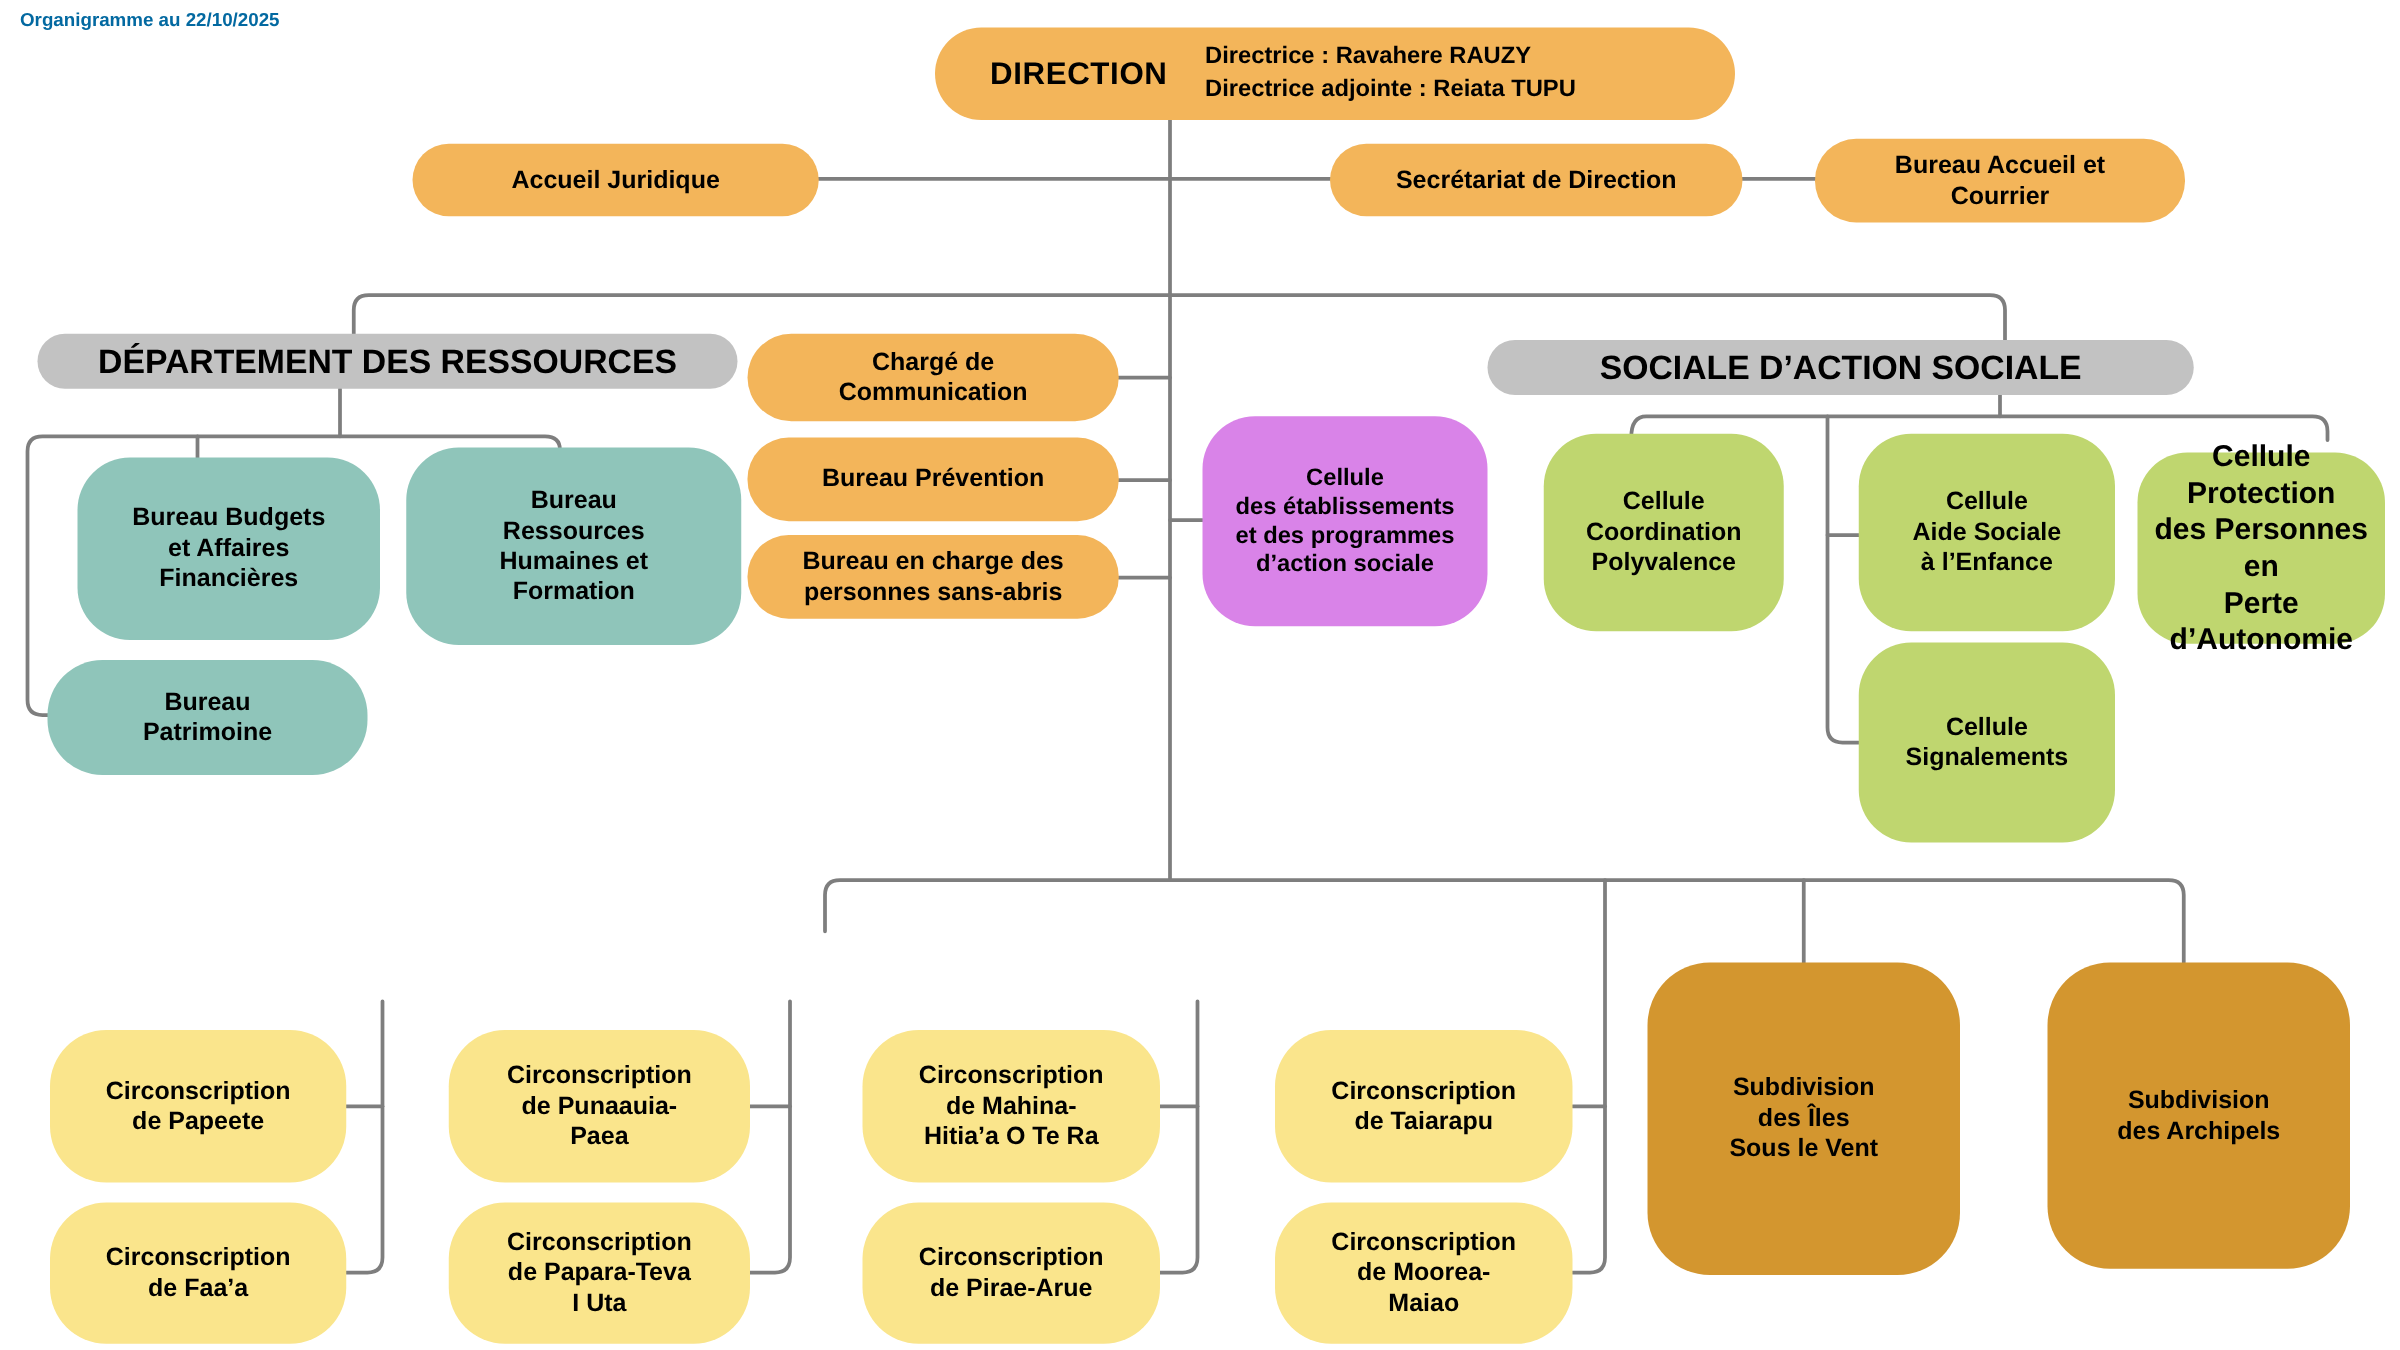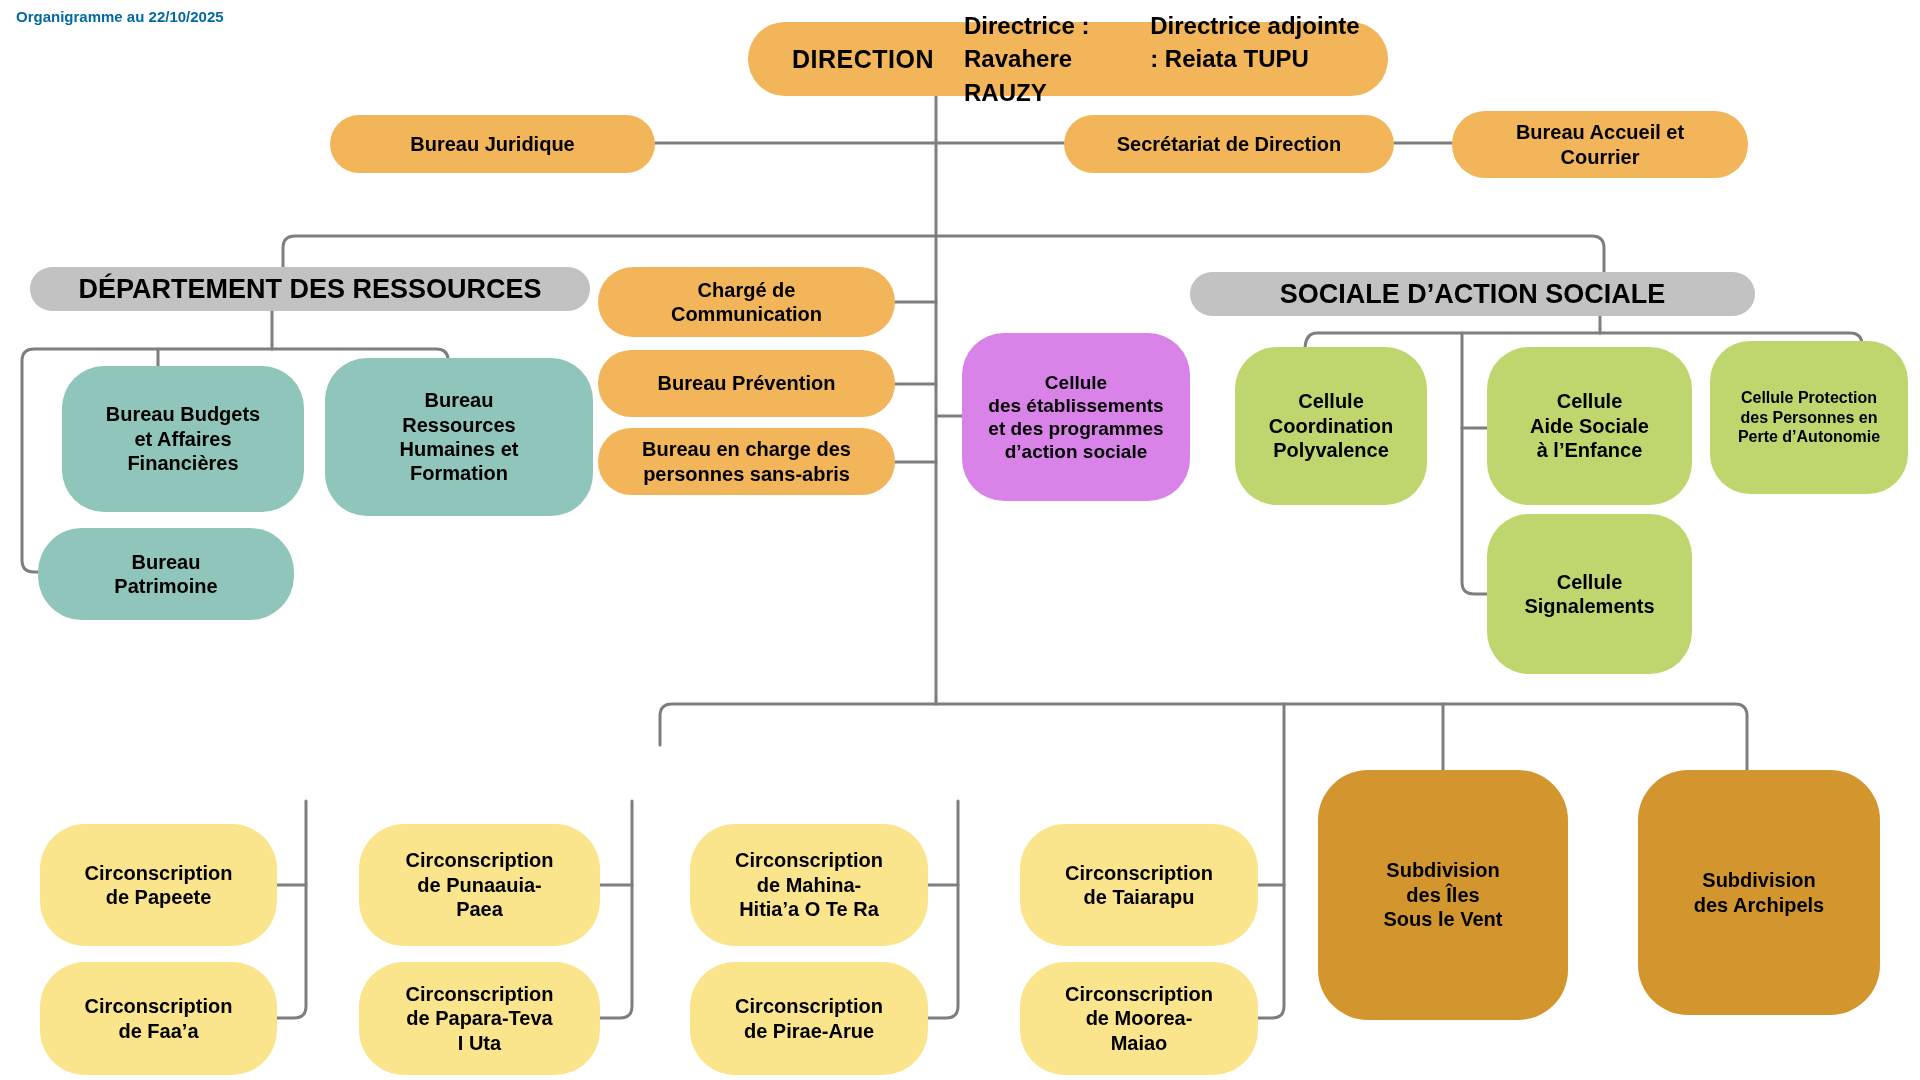--- a/index.html
+++ b/index.html
@@ -28,21 +28,21 @@
   .orange{background:#F3B55A;}
   .gray{background:#C2C2C2;text-align:right;}
   .teal{background:#8FC5BA;}
   .purple{background:#D983E8;}
   .green{background:#BFD66F;}
   .yellowh{background:#F9DF6E;}
   .yellow{background:#FAE58C;}
   .ochre{background:#D3962F;}
   .header-pill{font-size:27px;letter-spacing:0px;}
   .dir-title{font-size:25px;margin-right:30px;letter-spacing:0.5px;}
-  .dir-info{display:flex;flex-direction:row;text-align:left;font-size:24px;line-height:1.4;}
+  .dir-info{display:flex;flex-direction:column;text-align:left;font-size:19px;line-height:1.4;}
 </style>
 </head>
 <body>
 
 <div id="stage">
 
   <svg id="connectors" viewBox="0 0 1920 1080" xmlns="http://www.w3.org/2000/svg">
     <g fill="none" stroke="#7E7E7E" stroke-width="3" stroke-linecap="round">
 
       <path d="M936 96 V704"></path>
@@ -85,21 +85,21 @@
 
   <div class="box orange" style="left:748px;top:22px;width:640px;height:74px;border-radius:37px;justify-content:flex-start;padding:0 26px 0 44px;">
     <span class="dir-title">DIRECTION</span>
     <div class="dir-info">
       <span>Directrice : Ravahere RAUZY</span>
       <span>Directrice adjointe : Reiata TUPU</span>
     </div>
   </div>
 
   <div class="box orange" style="left:330px;top:115px;width:325px;height:58px;border-radius:29px;">
-    <span class="lbl">Bureau Juridique</span>
+    <span class="lbl">Accueil Juridique</span>
   </div>
   <div class="box orange" style="left:1452px;top:111px;width:296px;height:67px;border-radius:33px;">
     <span class="lbl">Bureau Accueil et
 Courrier</span>
   </div>
   <div class="box orange" style="left:1064px;top:115px;width:330px;height:58px;border-radius:29px;">
     <span class="lbl">Secrétariat de Direction</span>
   </div>
 
   <div class="box gray header-pill" style="left:30px;top:267px;width:560px;height:44px;border-radius:22px;">
@@ -145,21 +145,21 @@
   <div class="box green" style="left:1235px;top:347px;width:192px;height:158px;border-radius:42px;">
     <span class="lbl">Cellule
 Coordination
 Polyvalence</span>
   </div>
   <div class="box green" style="left:1487px;top:347px;width:205px;height:158px;border-radius:42px;">
     <span class="lbl">Cellule
 Aide Sociale
 à l’Enfance</span>
   </div>
-  <div class="box green" style="left:1710px;top:341px;width:198px;height:153px;border-radius:40px;font-size:16px;">
+  <div class="box green" style="left:1710px;top:362px;width:198px;height:153px;border-radius:40px;font-size:24px;">
     <span class="lbl">Cellule Protection
 des Personnes en
 Perte d’Autonomie</span>
   </div>
   <div class="box green" style="left:1487px;top:514px;width:205px;height:160px;border-radius:42px;">
     <span class="lbl">Cellule
 Signalements</span>
   </div>
 
 

